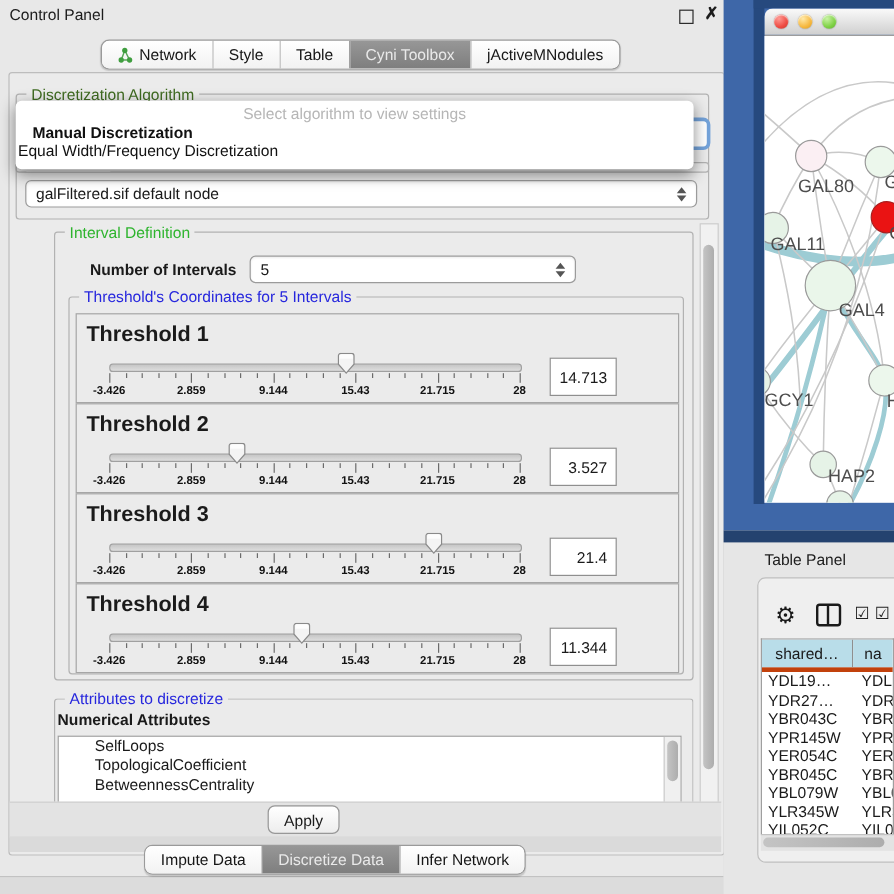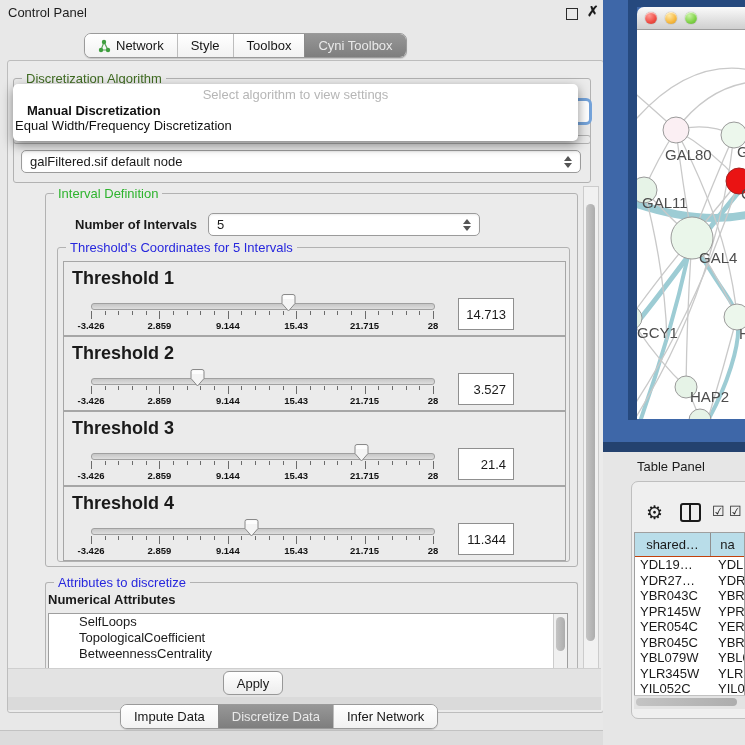--- a/index.html
+++ b/index.html
@@ -94,21 +94,21 @@
 
   
   #tp-title{left:637px;top:459px;font-size:13px;color:#1c1c1c;}
   #tp-box{left:631px;top:481px;width:114px;height:236px;background:#efefef;border:1px solid #bfbfbf;
       border-radius:7px 0 0 7px;}
   #gear-icon{left:646px;top:501px;font-size:19px;color:#1a1a1a;}
   #col-icon{left:680px;top:503px;width:17px;height:15px;border:2px solid #1a1a1a;border-radius:3px;}
   #col-icon .div{position:absolute;left:7px;top:0;width:2px;height:15px;background:#1a1a1a;}
   .chk-icon{font-size:14px;color:#222;}
   #tbl{left:634px;top:532px;width:111px;height:163px;background:#fff;overflow:hidden;border:1px solid #9f9f9f;border-bottom:none;box-sizing:border-box;}
-  #tbl-head{display:grid;grid-template-columns:76px 1fr;height:23px;border-bottom:1px solid #c2410c;}
+  #tbl-head{display:grid;grid-template-columns:76px 1fr;height:23px;border-bottom:4px solid #c2410c;}
   #tbl-head .hc{background:#b9dde9;border-right:1px solid #8f8f8f;font-size:13px;display:flex;align-items:center;justify-content:center;overflow:hidden;white-space:nowrap;}
   .trow{display:grid;grid-template-columns:76px 1fr;height:15.5px;font-size:13px;}
   .trow .c1{padding-left:5px;white-space:nowrap;overflow:hidden;}
   .trow .c2{padding-left:7px;white-space:nowrap;overflow:hidden;}
   #hscroll{left:634px;top:695px;width:111px;height:13px;background:#e3e3e3;border-top:1px solid #c2c2c2;}
   #hscroll .sb-thumb{left:2px;top:2px;width:101px;height:8px;}
 
   .bold{font-weight:bold;}
   .f13{font-size:13px;}
 </style>
@@ -135,24 +135,27 @@
             <circle cx="6" cy="3" r="2.2" fill="#3f9e3f"></circle>
               <circle cx="3" cy="11" r="2.2" fill="#3f9e3f"></circle>
               <circle cx="10" cy="11" r="2.2" fill="#3f9e3f"></circle>
           </svg>
           <span>Network</span>
         </div>
         <div class="item">
             <span>Style</span>
           </div>
         <div class="item">
-            <span>Toolbox</span>
+            <span>Table</span>
           </div>
         <div class="item sel">
             <span>Cyni Toolbox</span>
+          </div>
+        <div class="item">
+            <span>jActiveMNodules</span>
           </div>
       </div>
     </div>
 
     <div class="abs" id="main-panel"></div>
 
     <div class="group" style="left:13px;top:78px;width:576px;height:64px;">
       <span class="legend olive">Discretization Algorithm</span>
     </div>
     <div class="abs" id="focus-ring"></div>

